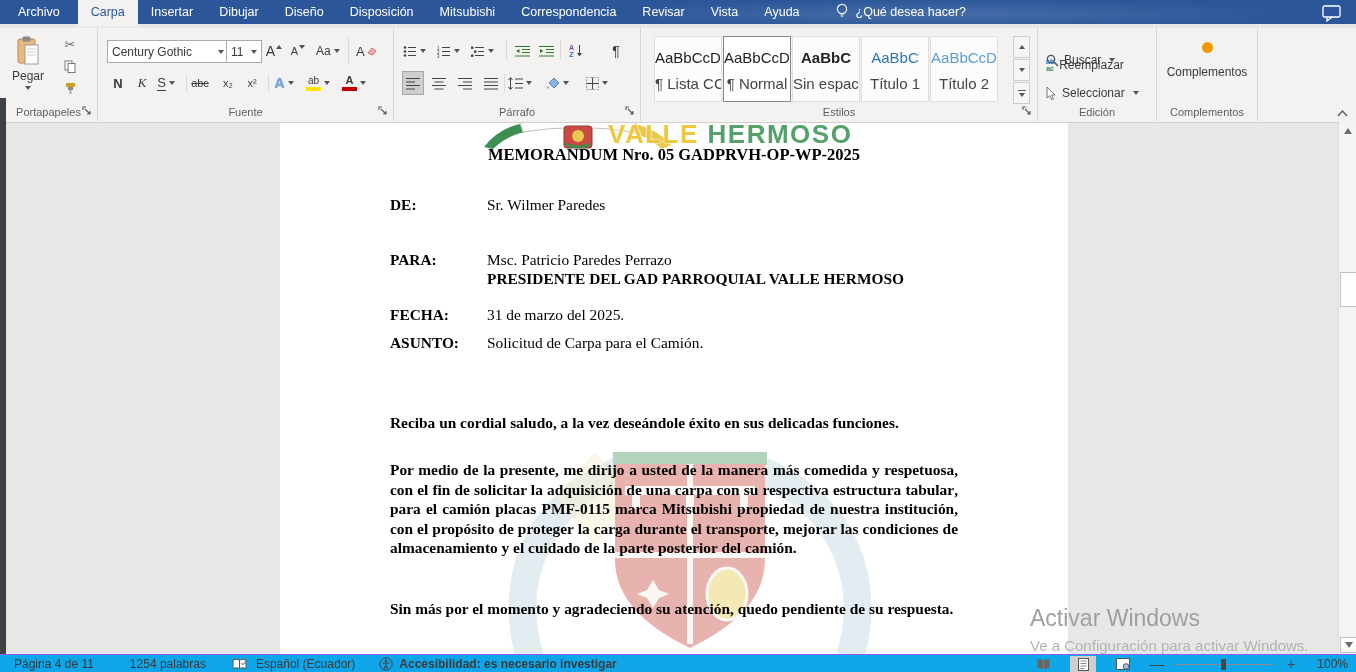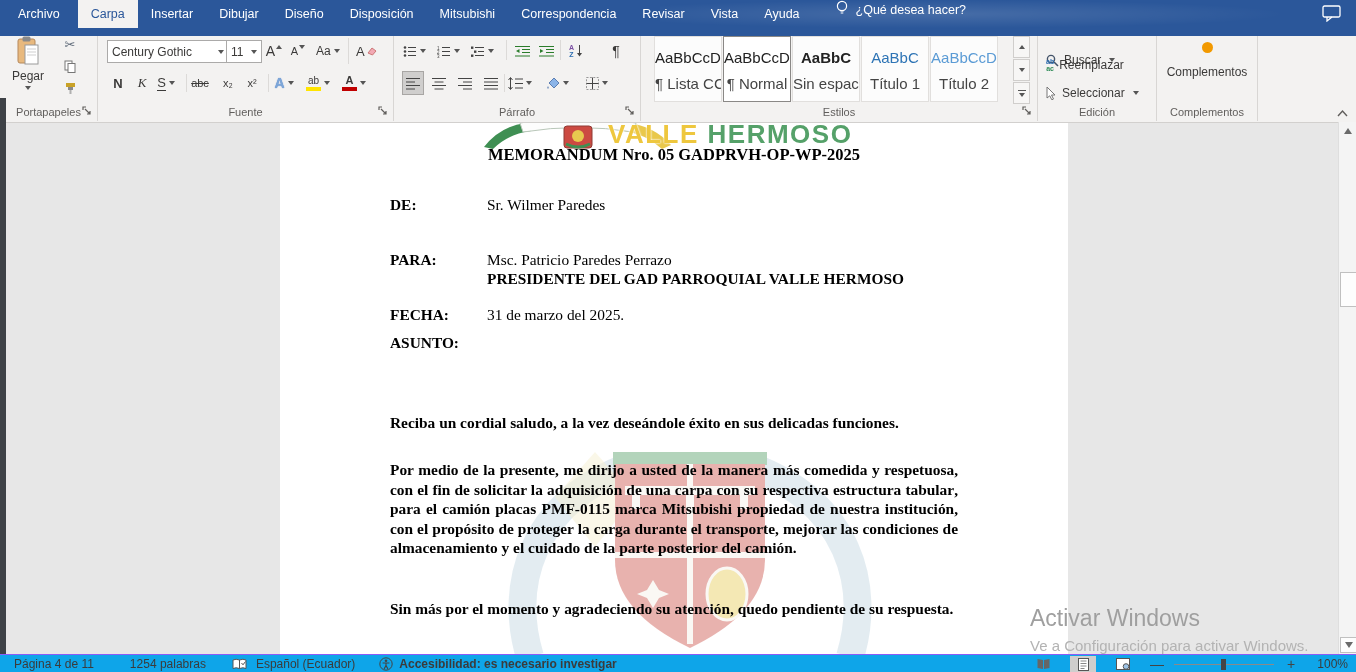--- a/index.html
+++ b/index.html
@@ -1,20 +1,20 @@
 <!DOCTYPE html>
 <html><head>
 <meta charset="utf-8">
 <style>
   html,body{margin:0;padding:0;background:#e6e6e6;}
   #app{position:relative;width:1356px;height:672px;overflow:hidden;
        font-family:"Liberation Sans","DejaVu Sans",sans-serif;background:#e7e7e7;}
   
-  .menubar{position:absolute;left:0;top:0;width:1356px;height:36px;background:#2b579a;
-           display:flex;align-items:flex-start;color:#fff;font-size:12.5px;z-index:30;}
+  .menubar{position:absolute;left:0;top:0;width:1356px;height:24px;background:#2b579a;
+           display:flex;align-items:center;color:#fff;font-size:12.5px;z-index:30;}
   .menubar::after{content:"";position:absolute;left:660px;top:0;width:620px;height:28px;
            background:radial-gradient(ellipse at 45% 50%,rgba(255,255,255,.13),transparent 72%);pointer-events:none;}
   .tab{padding:0 13px;line-height:28px;cursor:default;white-space:nowrap;}
   .tab.active{background:#f3f2f1;color:#2b579a;}
   .tellme{display:flex;align-items:center;margin-left:22px;gap:7px;}
   .comment-btn{position:absolute;right:14px;top:5px;}
   
   .ribbon{position:absolute;left:0;top:28px;width:1356px;height:94px;background:#f3f2f1;
           border-bottom:1px solid #d2d0ce;z-index:20;font-size:12px;color:#3b3a39;}
   .grp{position:absolute;top:0;height:93px;border-right:1px solid #d8d6d4;}
@@ -456,20 +456,21 @@
       <div class="dval" style="top:74px">Sr. Wilmer Paredes</div>
 
       <div class="dlab" style="top:129px">PARA:</div>
       <div class="dval" style="top:129px">Msc. Patricio Paredes Perrazo</div>
       <div class="dval b" style="top:148px">PRESIDENTE DEL GAD PARROQUIAL VALLE HERMOSO</div>
 
       <div class="dlab" style="top:184px">FECHA:</div>
       <div class="dval" style="top:184px">31 de marzo del 2025.</div>
 
       <div class="dlab" style="top:212px">ASUNTO:</div>
+      <div class="dval" style="top:212px">Solicitud de Carpa para el Camión.</div>
 
       <div class="para" style="top:291px">Reciba un cordial saludo, a la vez deseándole éxito en sus delicadas funciones.</div>
 
       <div class="para just" style="top:338px"><span>Por medio de la presente, me dirijo a usted de la manera más comedida y respetuosa, con el fin de solicitar la adquisición de una </span><b>carpa con su respectiva estructura tabular</b><span>, para el camión placas </span><b>PMF-0115</b><span> marca Mitsubishi propiedad de nuestra institución, con el propósito de proteger la carga durante el transporte, mejorar las condiciones de almacenamiento y el cuidado de la parte posterior del camión.</span></div>
 
       <div class="para" style="top:477px">Sin más por el momento y agradeciendo su atención, quedo pendiente de su respuesta.</div>
     </div>
   </div>
 
   <div class="activar">

